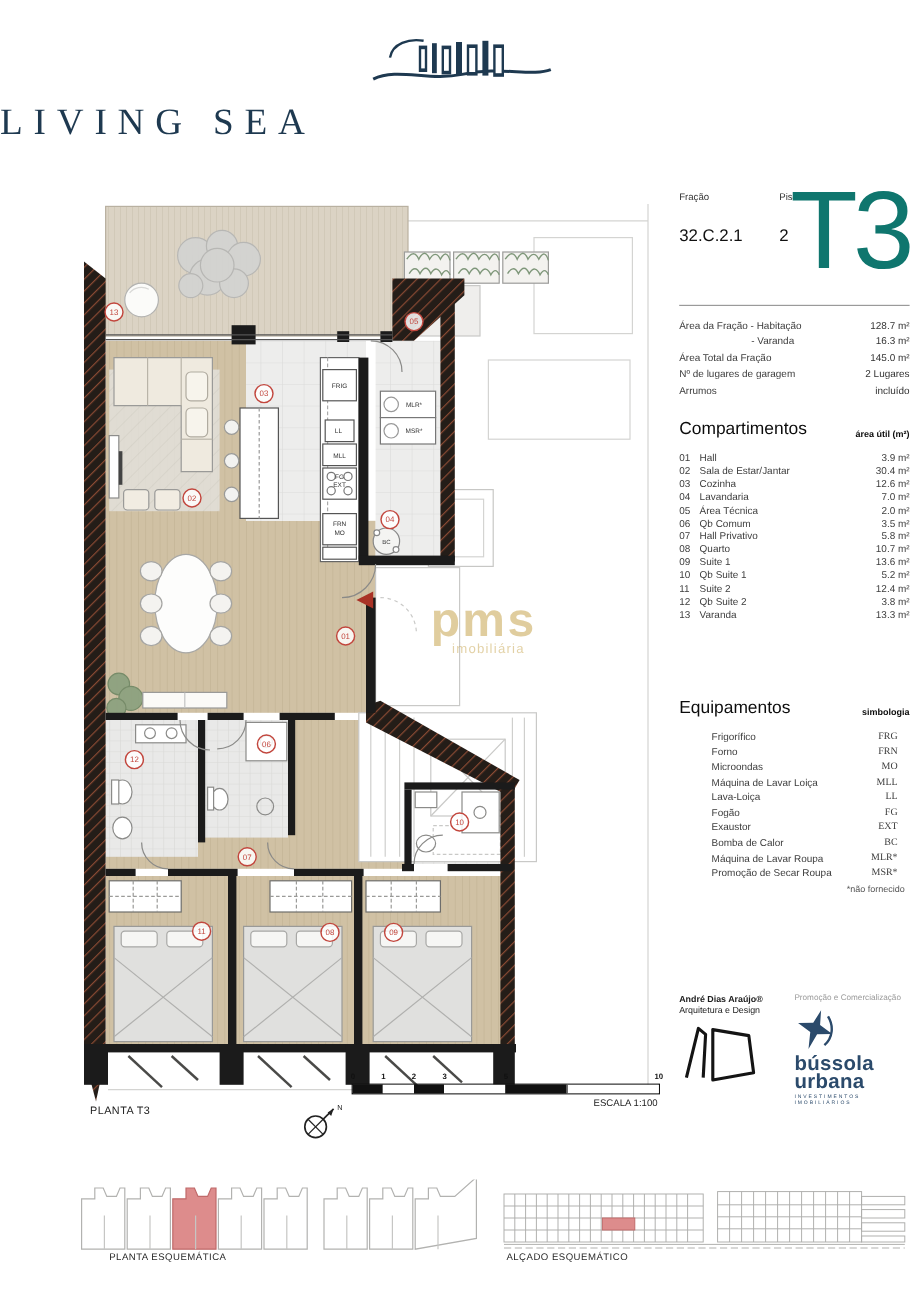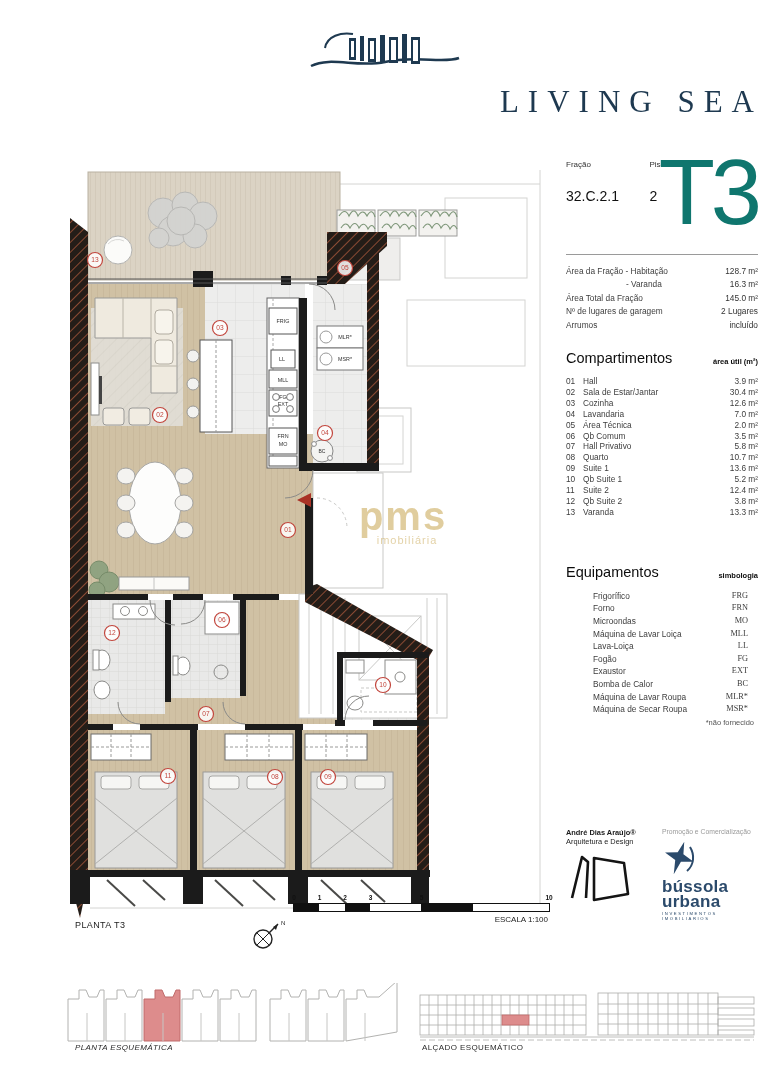--- a/index.html
+++ b/index.html
@@ -1,20 +1,20 @@
 <!DOCTYPE html>
 <html><head>
 <meta charset="utf-8">
 <style>
   html,body{margin:0;padding:0;background:#fff;}
   body{font-family:"Liberation Sans",sans-serif;-webkit-font-smoothing:antialiased;}
   #page{position:relative;width:763px;height:1080px;background:#ffffff;overflow:hidden;}
 
   
-  .brand{position:absolute;left:0;top:28px;width:763px;text-align:right;color:#1e3950;}
+  .brand{position:absolute;left:0;top:28px;width:763px;text-align:left;color:#1e3950;}
   .brand .mark{display:block;margin:0 auto 4px auto;}
   .brand .name{font-family:"Liberation Serif",serif;font-size:31px;letter-spacing:9px;color:#1e3950;}
 
   
   .panel{position:absolute;left:566px;top:160px;width:192px;color:#222;}
   .id-row{position:relative;height:92px;}
   .id-col{display:inline-block;vertical-align:top;margin-right:26px;}
   .id-label{font-size:8px;color:#333;margin-bottom:19px;}
   .id-value{font-size:14px;color:#111;}
   .typology{position:absolute;right:0;top:-6px;font-size:92px;line-height:76px;letter-spacing:-4px;color:#0f766e;}
@@ -189,21 +189,21 @@
           <span class="nm">Qb Suite 2</span>
           <span class="ar">3.8 m²</span>
         </div>
         <div class="crow">
           <span class="n">13</span>
           <span class="nm">Varanda</span>
           <span class="ar">13.3 m²</span>
         </div>
       </div>
 
-    <div class="sec-title small" style="margin-top:46px;">
+    <div class="sec-title small" style="margin-top:64px;">
       <span>Equipamentos</span>
       <span class="col-h">simbologia</span>
     </div>
     <div>
 
     <div class="erow">
           <span>Frigorífico</span>
           <span>FRG</span>
         </div>
         <div class="erow">
@@ -232,21 +232,21 @@
         </div>
         <div class="erow">
           <span>Bomba de Calor</span>
           <span>BC</span>
         </div>
         <div class="erow">
           <span>Máquina de Lavar Roupa</span>
           <span>MLR*</span>
         </div>
         <div class="erow">
-          <span>Máquina de Secar Roupa</span>
+          <span>Promoção de Secar Roupa</span>
           <span>MSR*</span>
         </div>
       </div>
     <div class="footnote">*não fornecido</div>
   </div>
 
   <div class="credits">
     <div class="arch">
       <div class="t1">André Dias Araújo®</div>
       <div class="t2">Arquitetura e Design</div>
@@ -690,21 +690,21 @@
           <line x1="59" y1="30" x2="59" y2="58"></line>
         <line x1="97" y1="30" x2="97" y2="58"></line>
           <line x1="135" y1="30" x2="135" y2="58"></line>
         <line x1="173" y1="30" x2="173" y2="58"></line>
           <line x1="223" y1="30" x2="223" y2="58"></line>
         <line x1="261" y1="30" x2="261" y2="58"></line>
           <line x1="299" y1="30" x2="299" y2="58"></line>
       </g>
     </g>
   </svg>
-  <div class="foot-cap" style="left:75px;top:1043px;font-style:italic;">PLANTA ESQUEMÁTICA</div>
+  <div class="foot-cap" style="left:91px;top:1043px;">PLANTA ESQUEMÁTICA</div>
 
   <svg width="340" height="62" viewBox="0 0 340 62" style="position:absolute;left:418px;top:983px;">
     <g fill="none" stroke="#adadab" stroke-width="0.8">
       <rect x="2" y="12" width="166" height="40"></rect>
       <g>
         <line x1="2" y1="22" x2="168" y2="22"></line>
           <line x1="2" y1="32" x2="168" y2="32"></line>
           <line x1="2" y1="42" x2="168" y2="42"></line>
         <line x1="11" y1="12" x2="11" y2="52"></line>
           <line x1="20" y1="12" x2="20" y2="52"></line>

